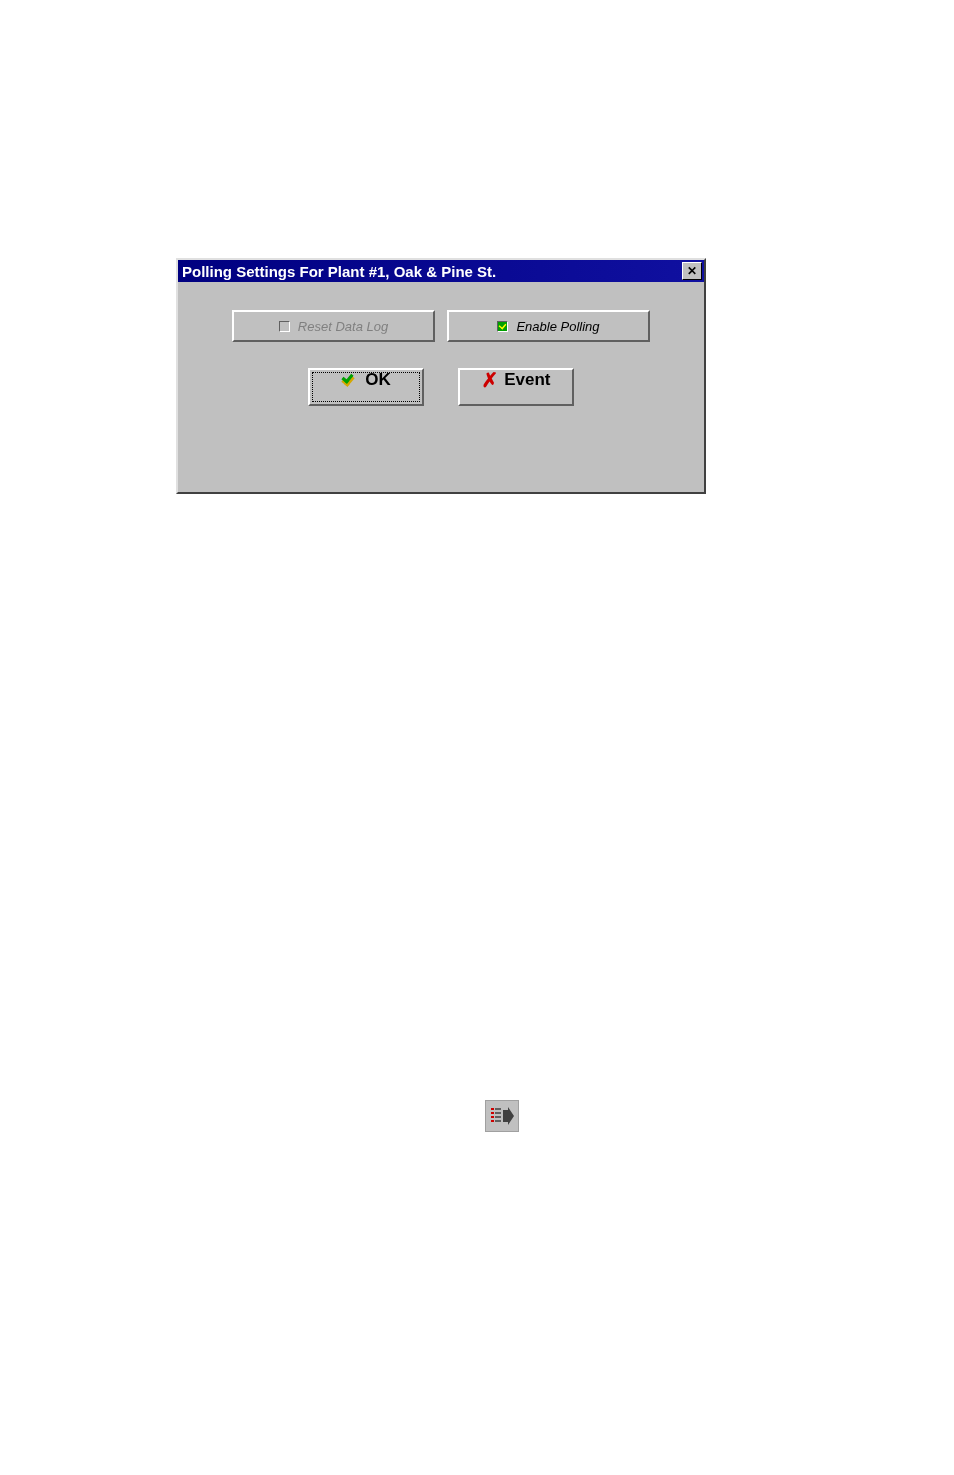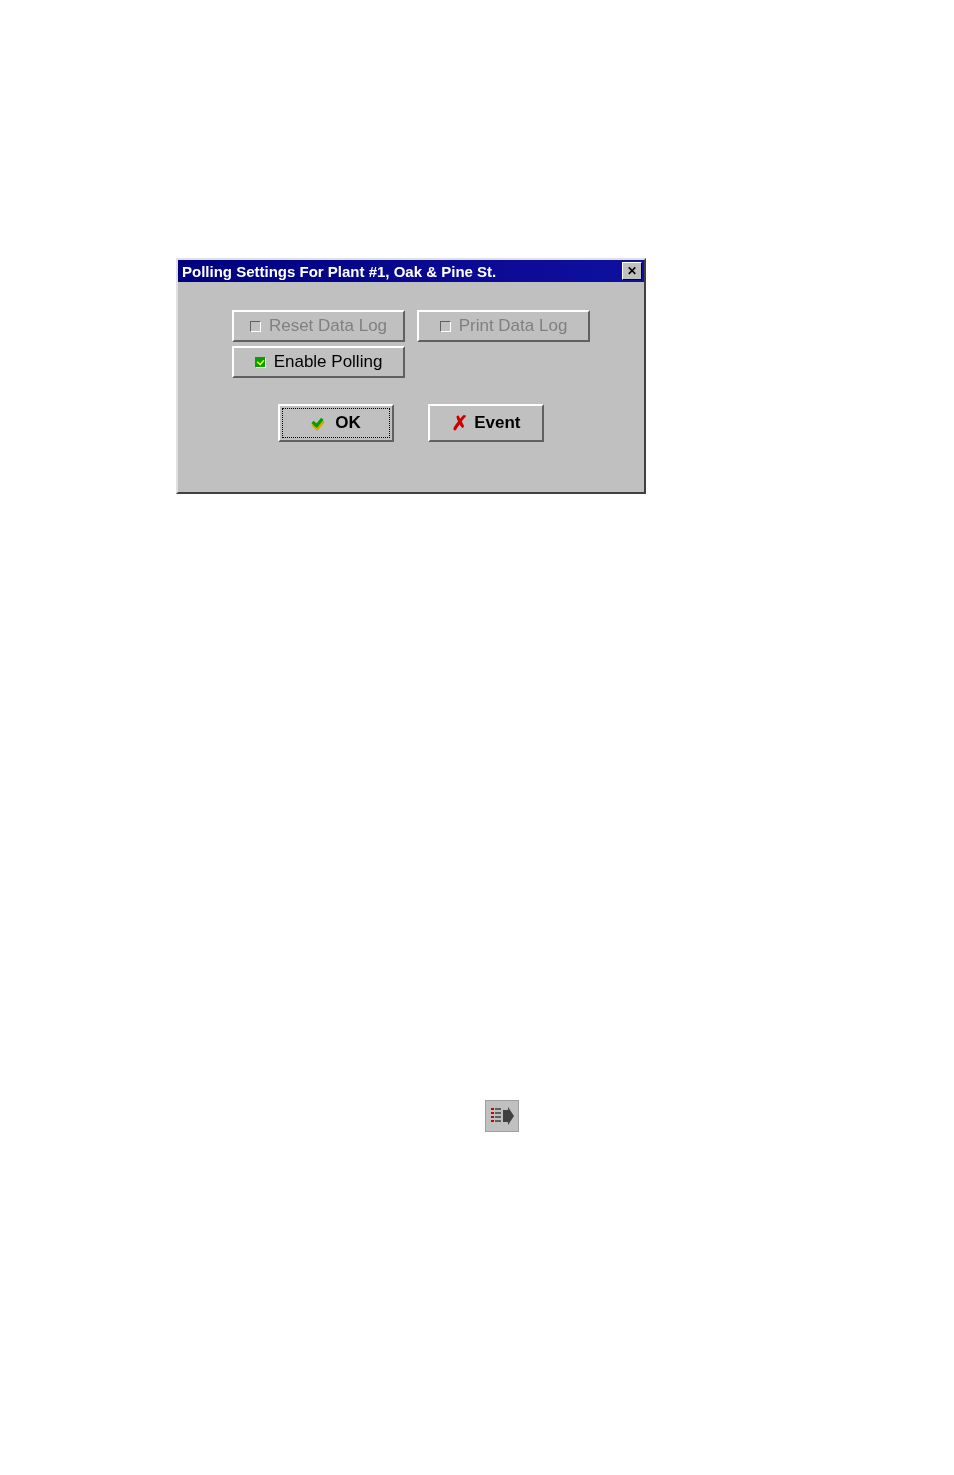--- a/index.html
+++ b/index.html
@@ -8,21 +8,21 @@
     width: 954px;
     height: 1475px;
     background: #ffffff;
     font-family: "MS Sans Serif", Arial, sans-serif;
     position: relative;
   }
   .dialog {
     position: absolute;
     left: 176px;
     top: 258px;
-    width: 470px;
+    width: 530px;
     height: 236px;
     background: #c0c0c0;
     border-top: 2px solid #e0e0e0;
     border-left: 2px solid #e0e0e0;
     border-right: 2px solid #404040;
     border-bottom: 2px solid #404040;
     box-sizing: border-box;
   }
   .titlebar {
     background: #000080;
@@ -75,21 +75,22 @@
     border-bottom: 2px solid #606060;
     display: flex;
     align-items: center;
     justify-content: center;
     gap: 8px;
     cursor: pointer;
     box-sizing: border-box;
   }
   .chk-button .label {
     color: #808080;
-    font-size: 17px;
+    font-size: 13px;
+    font-style: italic;
   }
   .chk-button.enabled .label {
     color: #000000;
   }
   .checkbox {
     width: 11px;
     height: 11px;
     border-top: 1px solid #606060;
     border-left: 1px solid #606060;
     border-right: 1px solid #ffffff;
@@ -120,21 +121,21 @@
   }
   .action-btn {
     width: 116px;
     height: 38px;
     background: #c0c0c0;
     border-top: 2px solid #ffffff;
     border-left: 2px solid #ffffff;
     border-right: 2px solid #606060;
     border-bottom: 2px solid #606060;
     display: flex;
-    align-items: center;
+    align-items: flex-start;
     justify-content: center;
     gap: 6px;
     cursor: pointer;
     font-size: 17px;
     font-weight: bold;
     color: #000000;
     box-sizing: border-box;
   }
   .action-btn.default {
     outline: 1px dotted #000000;
@@ -204,24 +205,20 @@
     </div>
   </div>
   <div class="dialog-body">
     <div class="button-grid">
 
       <div class="chk-button">
         <span class="checkbox"></span>
         <span class="label">Reset Data Log</span>
       </div>
 
-      <div class="chk-button">
-        <span class="checkbox"></span>
-        <span class="label">Print Data Log</span>
-      </div>
 
       <div class="chk-button enabled">
         <span class="checkbox checked"></span>
         <span class="label">Enable Polling</span>
       </div>
 
 
     </div>
 
     <div class="action-row">

